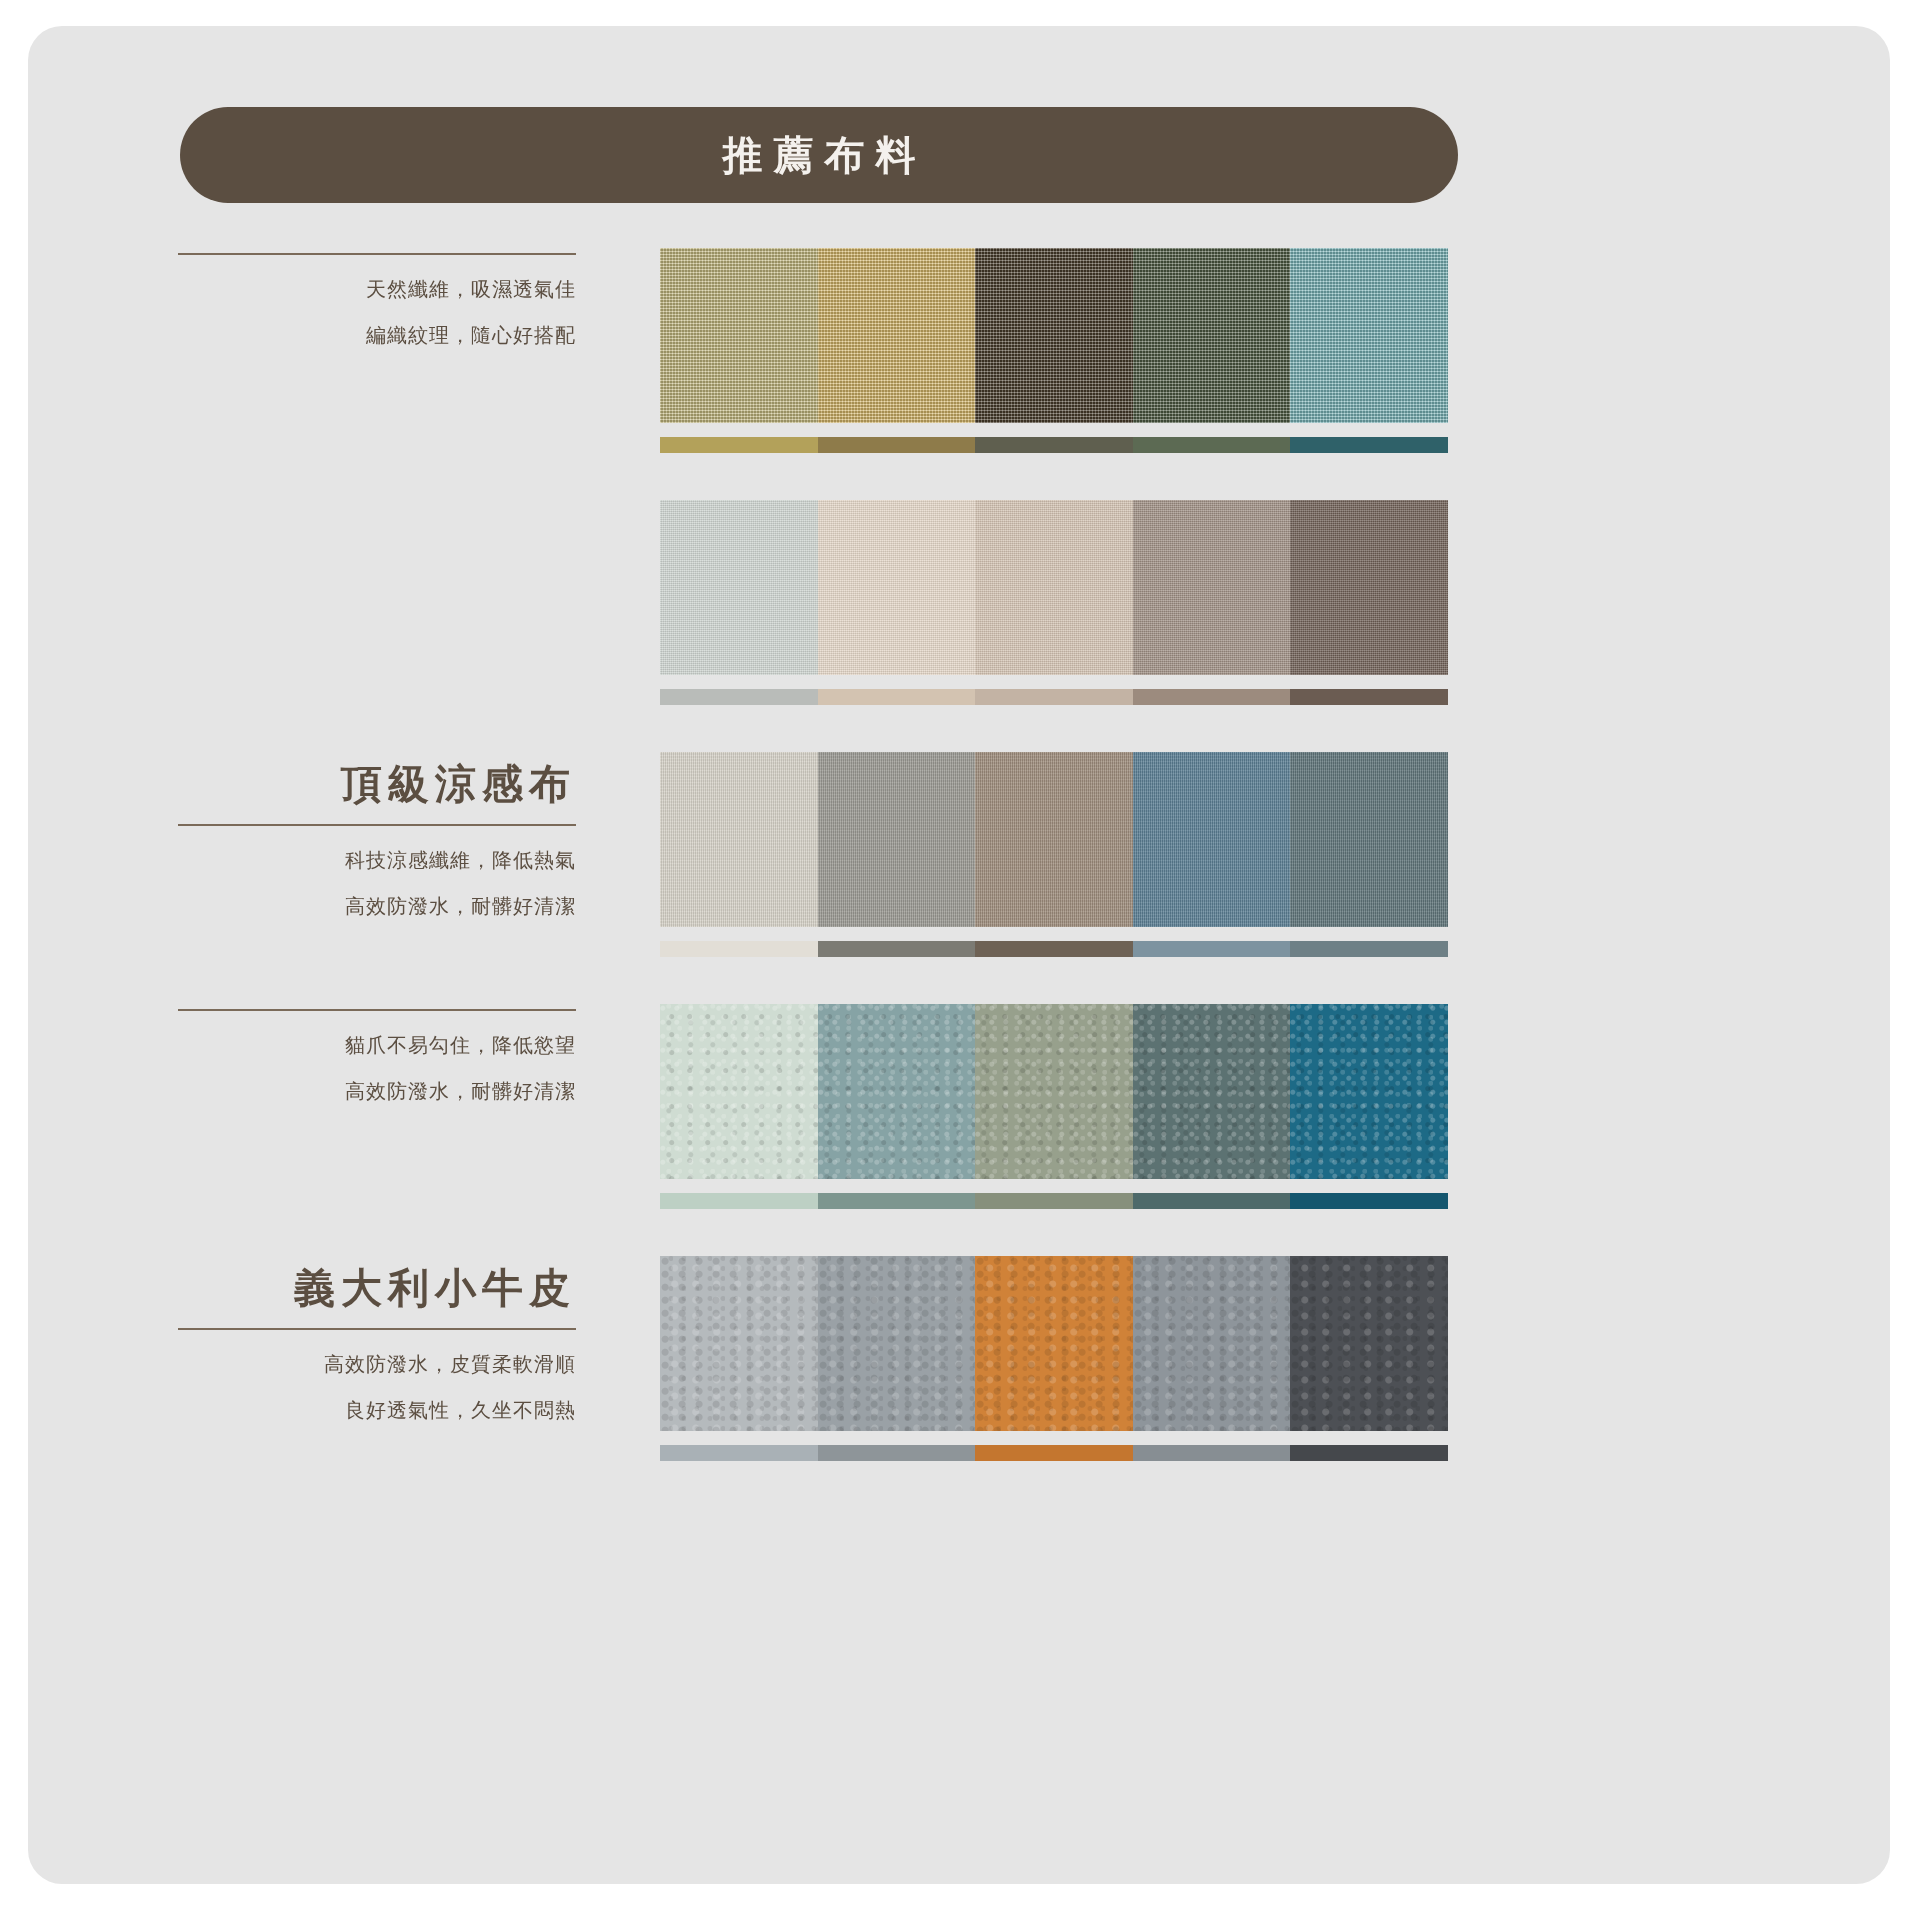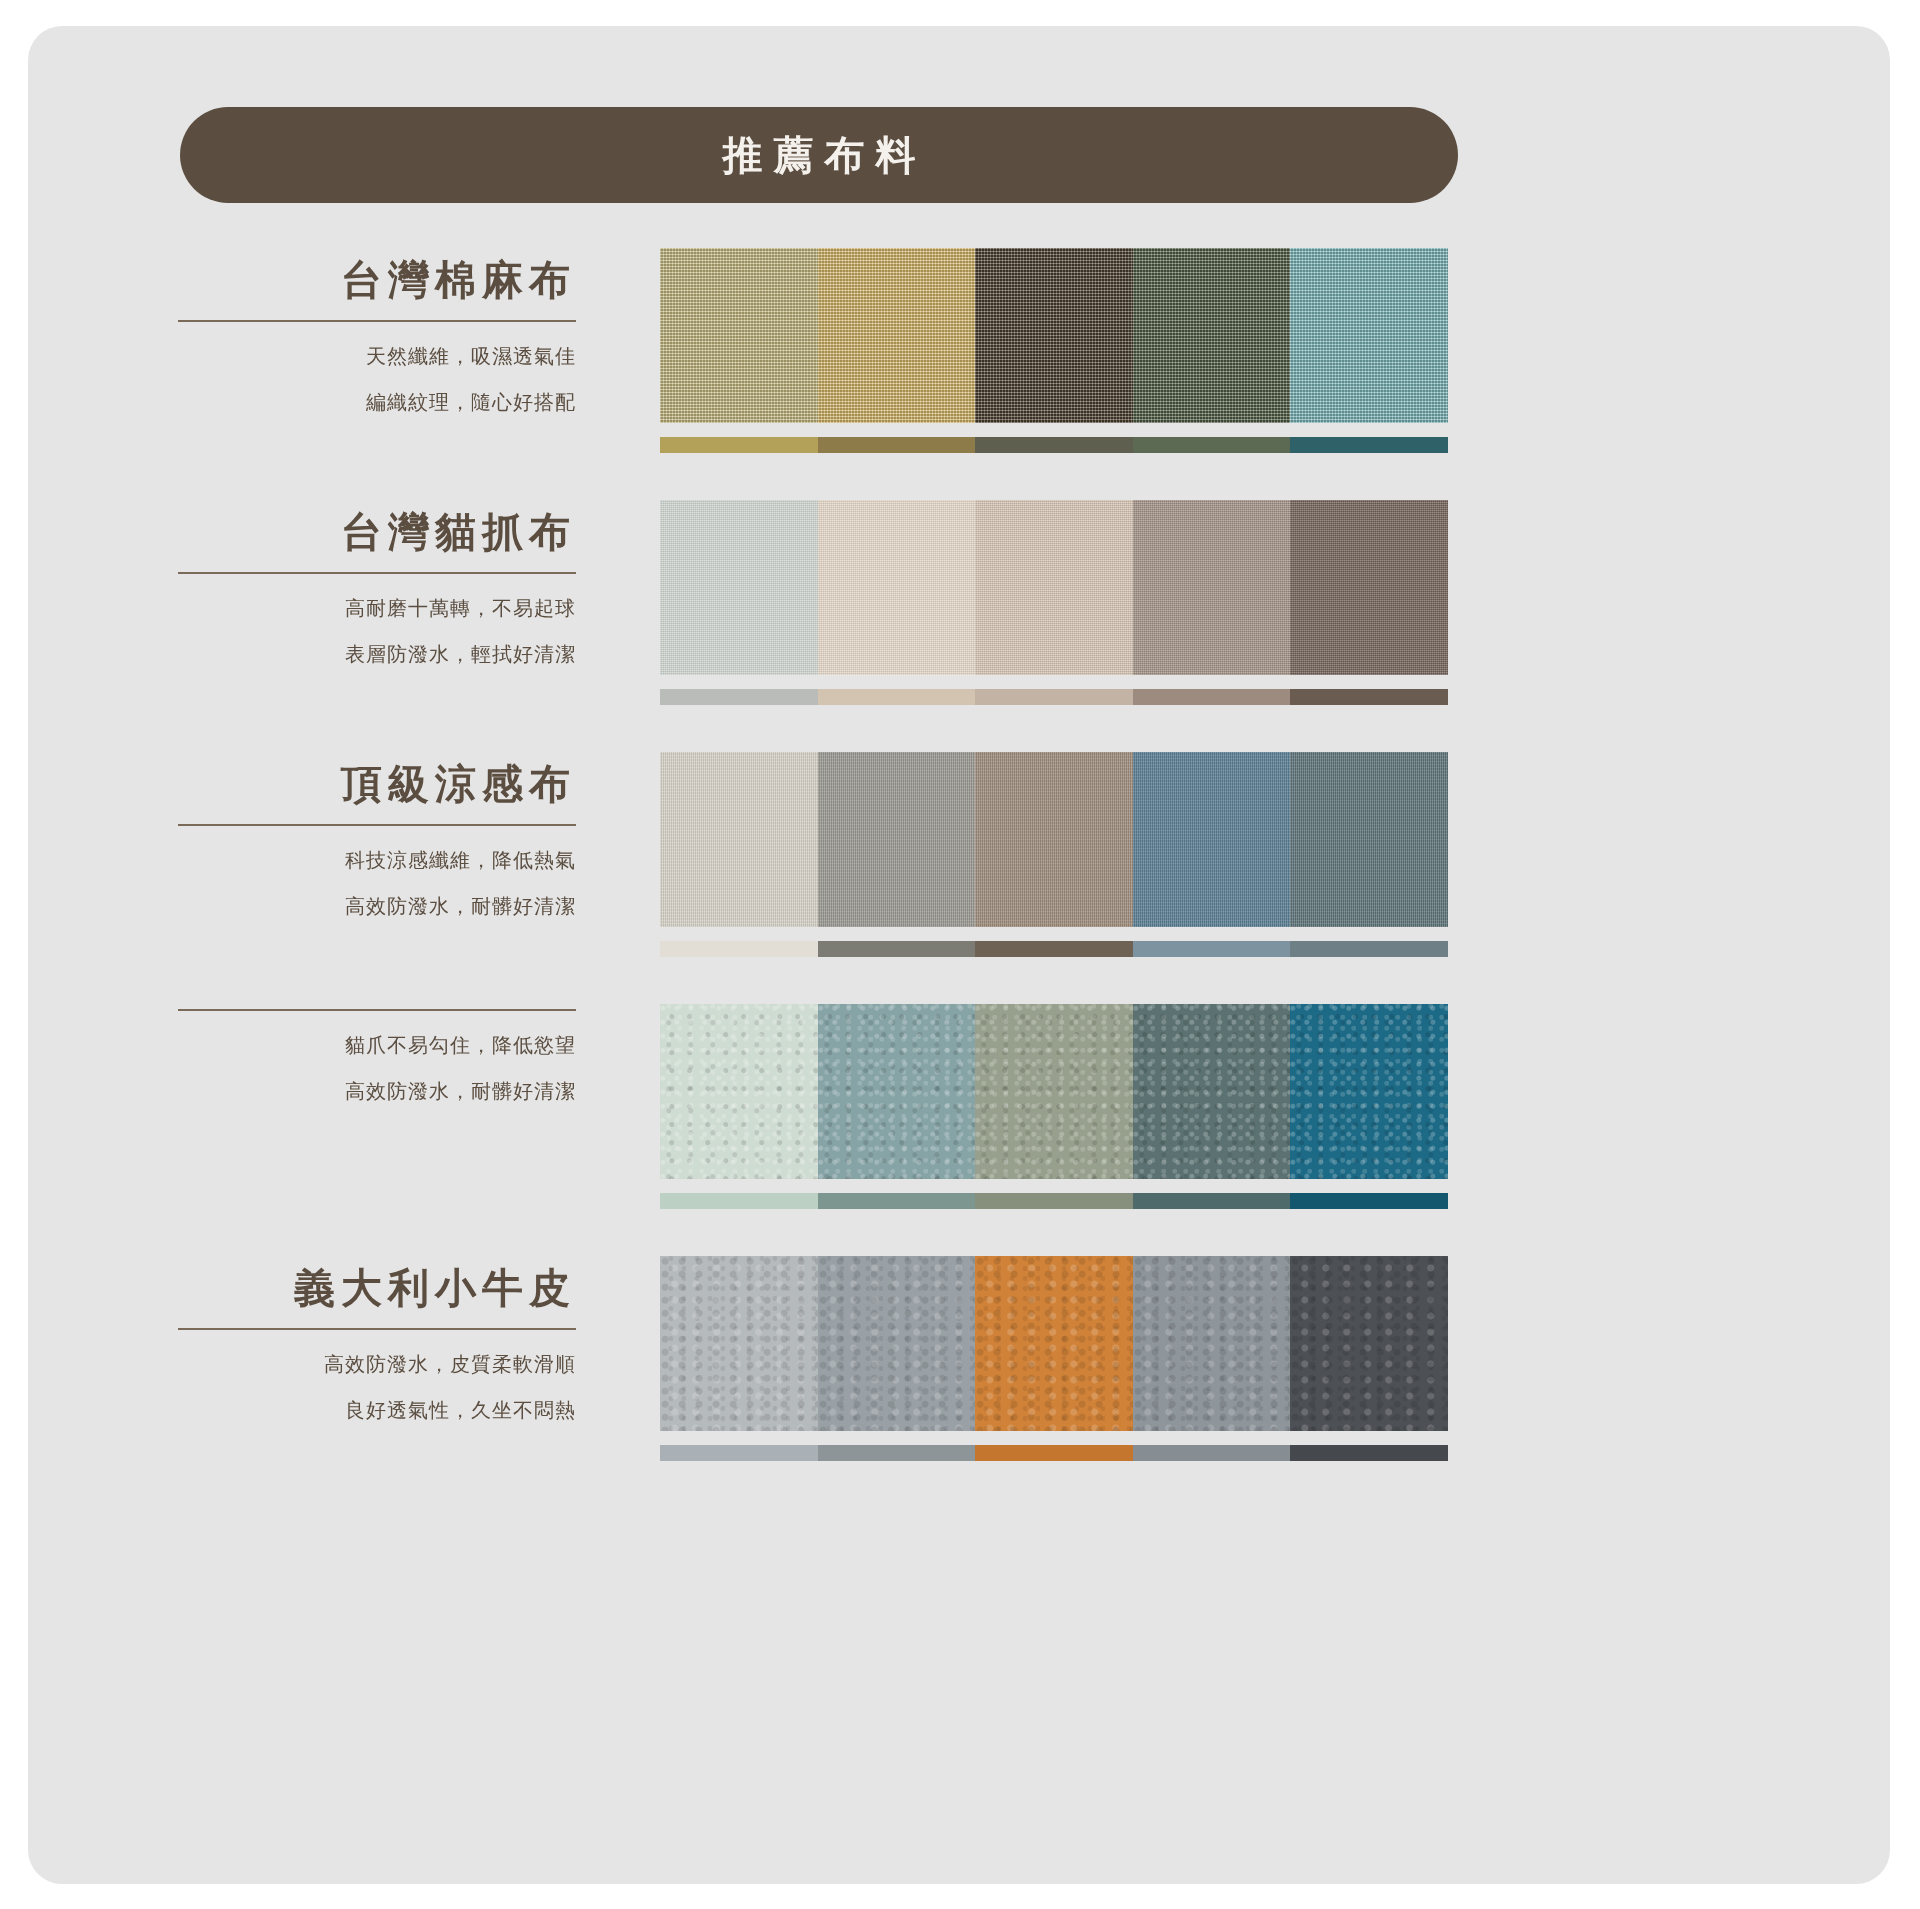--- a/index.html
+++ b/index.html
@@ -157,21 +157,20 @@
 <body>
 
 <div class="canvas" style="background: #e5e5e5;">
 
   <div class="header-pill" style="background: rgb(91, 78, 65);">
     <div class="header-title" style="color: rgb(244, 241, 237);">推薦布料</div>
   </div>
 
   <div class="row row-0">
     <div class="info">
-      <div class="fabric-title" style="color: rgb(91, 78, 65);">台灣棉麻布</div>
       <div class="divider"></div>
       <div class="desc" style="color: rgb(91, 78, 65);">天然纖維，吸濕透氣佳</div>
       <div class="desc" style="color: rgb(91, 78, 65);">編織紋理，隨心好搭配</div>
     </div>
     <div class="swatch-block">
       <div class="swatches">
         <div class="swatch" style="background: rgb(199, 188, 129);">
             <span class="tex tex-weave"></span>
           </div>
         <div class="swatch" style="background: rgb(217, 185, 106);">
@@ -191,26 +190,20 @@
         <div class="color-cell" style="background: rgb(179, 161, 90);"></div>
         <div class="color-cell" style="background: rgb(142, 123, 74);"></div>
         <div class="color-cell" style="background: rgb(95, 95, 79);"></div>
         <div class="color-cell" style="background: rgb(92, 106, 83);"></div>
         <div class="color-cell" style="background: rgb(47, 97, 105);"></div>
       </div>
     </div>
   </div>
 
   <div class="row row-1">
-    <div class="info">
-      <div class="fabric-title" style="color: rgb(91, 78, 65);">台灣貓抓布</div>
-      <div class="divider"></div>
-      <div class="desc" style="color: rgb(91, 78, 65);">高耐磨十萬轉，不易起球</div>
-      <div class="desc" style="color: rgb(91, 78, 65);">表層防潑水，輕拭好清潔</div>
-    </div>
     <div class="swatch-block">
       <div class="swatches">
         <div class="swatch" style="background: rgb(204, 211, 207);">
             <span class="tex tex-linen"></span>
           </div>
         <div class="swatch" style="background: rgb(227, 213, 198);">
             <span class="tex tex-linen"></span>
           </div>
         <div class="swatch" style="background: rgb(210, 193, 177);">
             <span class="tex tex-linen"></span>

